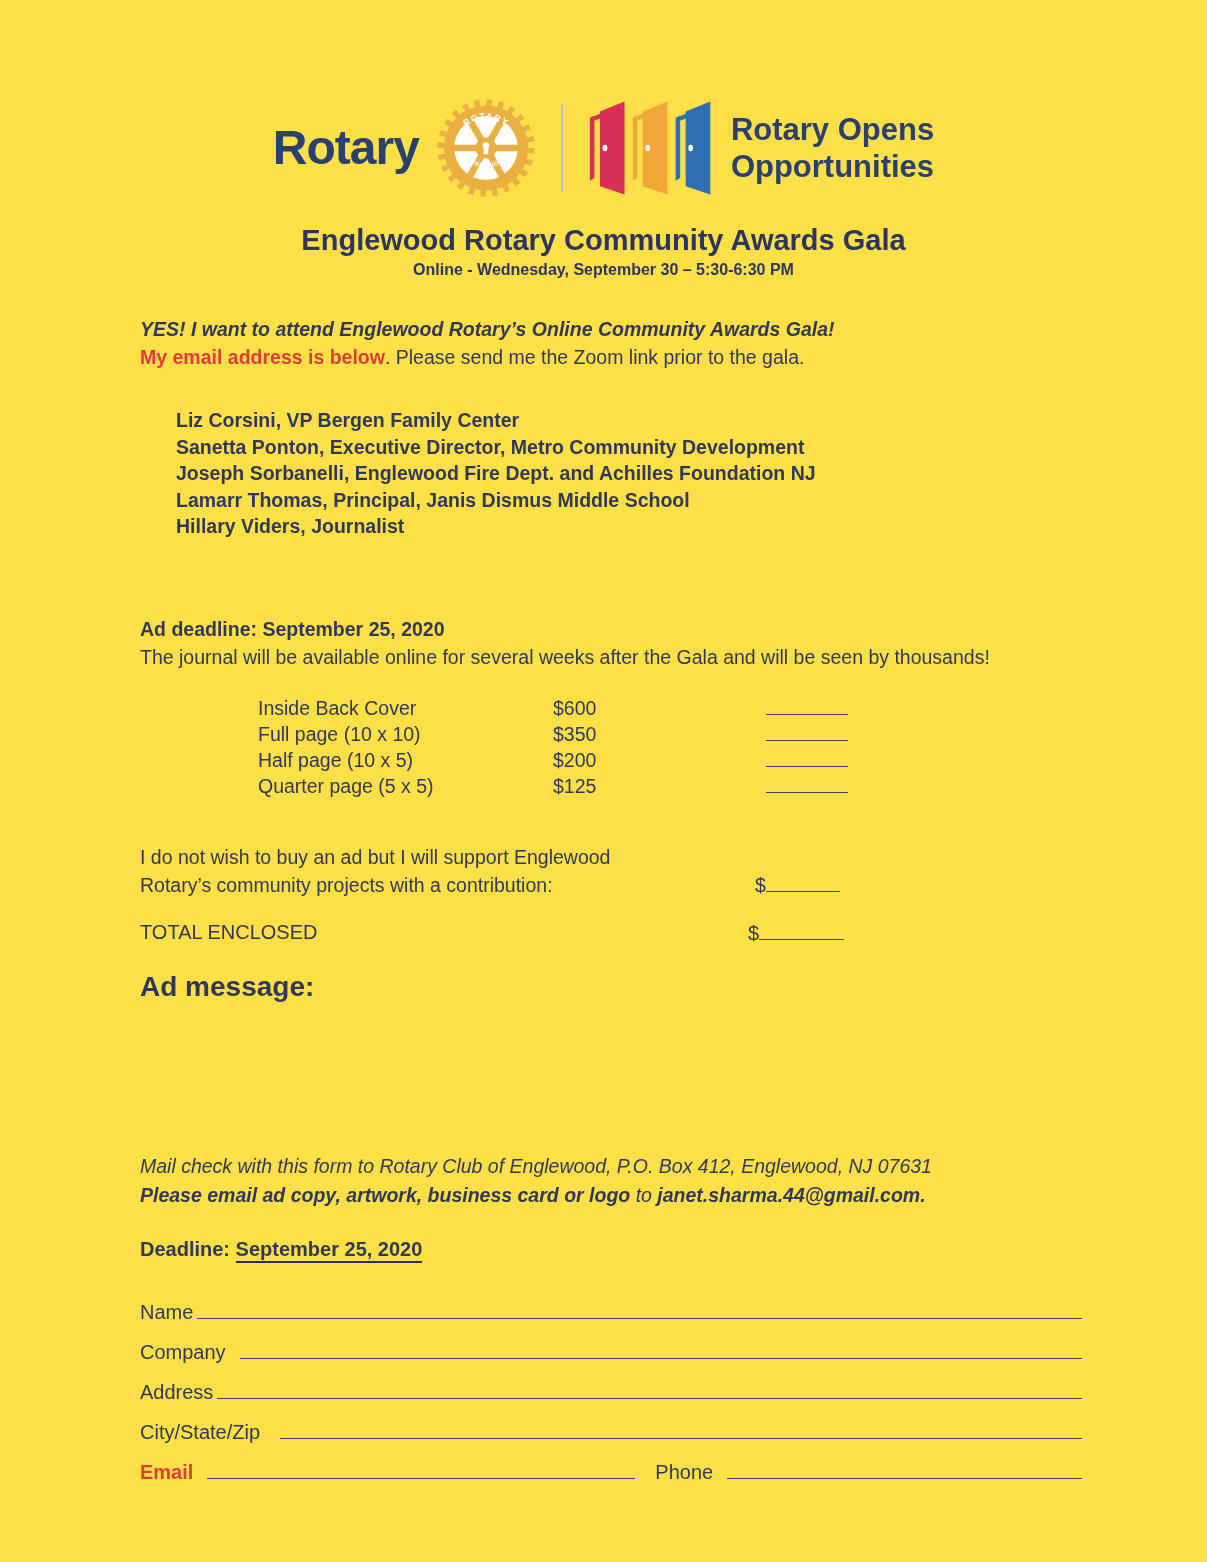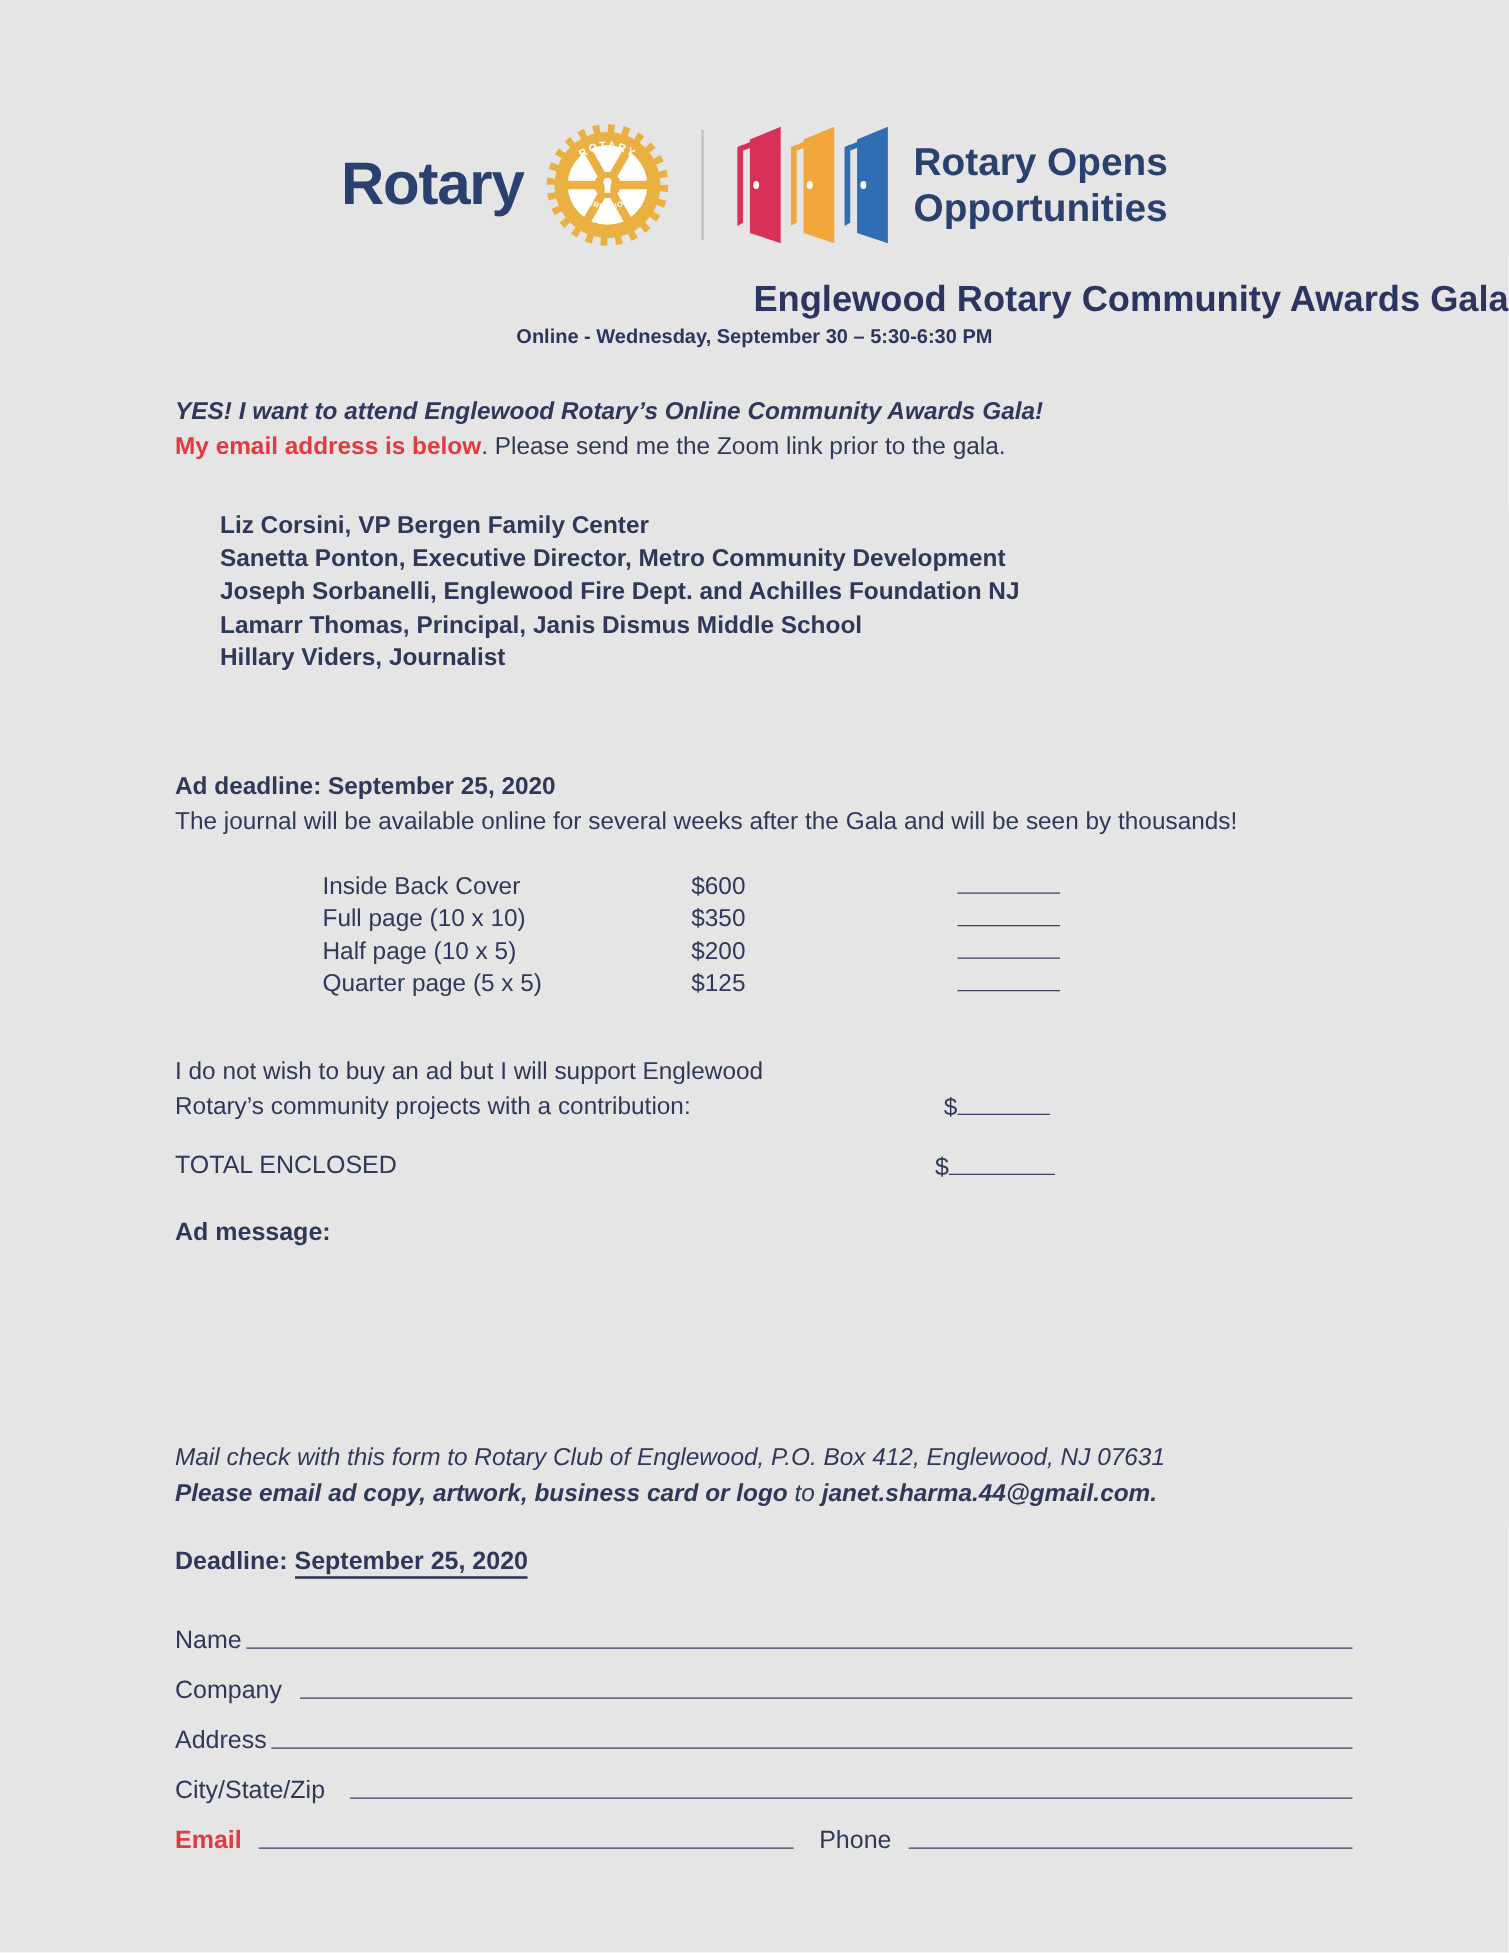--- a/index.html
+++ b/index.html
@@ -1,38 +1,38 @@
 <!DOCTYPE html>
 <html><head>
 <meta charset="utf-8">
 <style>
   html,body{margin:0;padding:0;background:#ffffff;}
   .page{
     position:relative;
     width:1207px;height:1562px;
-    background:#e5e5e5;
+    background:#fde047;
     font-family:"Liberation Sans","DejaVu Sans",sans-serif;
     color:#303859;
     overflow:hidden;
   }
   
   .logo-row{
     position:absolute;top:90px;left:0;right:0;height:116px;
     display:flex;justify-content:center;align-items:center;gap:14px;
   }
   .wordmark{
     font-size:48px;font-weight:bold;color:#2a406f;letter-spacing:-1px;
     line-height:1;
   }
   .logo-divider{width:2px;height:88px;background:#bcc4cb;margin:0 8px;}
   .tagline{font-size:31px;font-weight:bold;color:#2a406f;line-height:37px;}
   
   .title{
     position:absolute;top:224px;left:0;width:100%;margin:0;
-    text-align:right;font-size:29px;font-weight:bold;color:#2c3560;
+    text-align:center;font-size:29px;font-weight:bold;color:#2c3560;
     white-space:nowrap;
   }
   .subtitle{
     position:absolute;top:261px;left:0;width:100%;margin:0;
     text-align:center;font-size:16px;font-weight:bold;color:#2c3560;
     white-space:nowrap;
   }
   
   .blk{position:absolute;left:140px;font-size:19.5px;line-height:27.5px;}
   .nowrap{white-space:nowrap;}
@@ -45,21 +45,21 @@
   .addl{top:616px;width:960px;}
   
   .price-table{position:absolute;left:258px;top:694px;font-size:19.5px;}
   .price-row{display:grid;grid-template-columns:295px 213px 90px;height:26px;align-items:baseline;}
   .price-fill{display:inline-block;width:82px;height:20px;border-bottom:1.6px solid #3b4263;}
   
   .contrib{top:844px;width:960px;}
   .amount{position:absolute;white-space:nowrap;}
   .amt-fill{display:inline-block;height:20px;border-bottom:1.7px solid #3b4263;vertical-align:baseline;}
   .total-row{top:919px;width:960px;font-size:20px;}
-  .admsg{top:973px;font-size:20px;}
+  .admsg{top:973px;font-size:28px;}
   .admsg-area{position:absolute;left:140px;top:1008px;width:940px;height:130px;}
   
   .mailing{top:1152px;line-height:29px;font-style:italic;}
   .deadline{top:1236px;font-size:20px;font-weight:bold;}
   .deadline .date{border-bottom:2.5px solid #2b3150;padding-bottom:1px;}
   
   .form-fields{position:absolute;left:140px;top:1284px;width:942px;font-size:20px;}
   .frow{display:flex;align-items:flex-end;height:40px;}
   .flabel{white-space:nowrap;padding-right:4px;}
   .fline{flex:1;border-bottom:1.7px solid #3b4263;margin-bottom:5px;height:0;}

